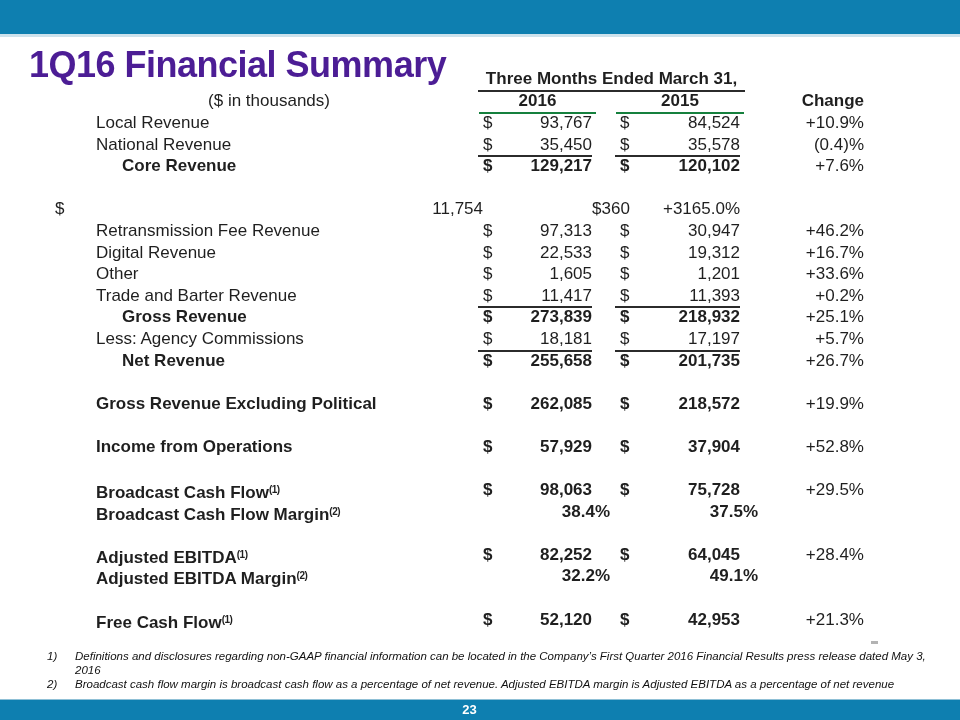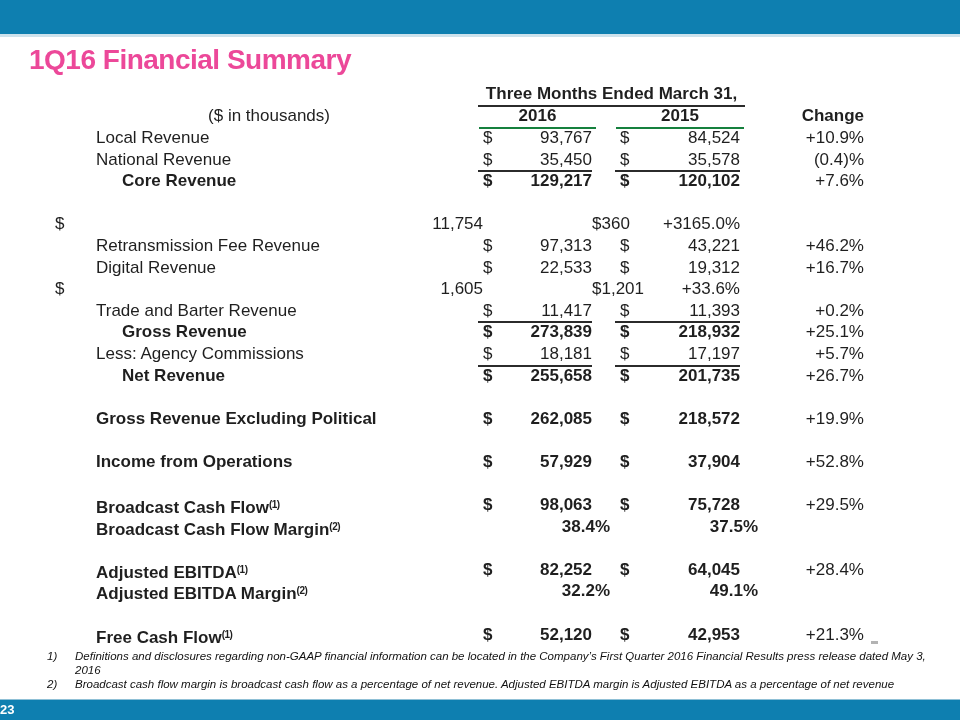--- a/index.html
+++ b/index.html
@@ -8,24 +8,24 @@
     position:relative; width:960px; height:720px; background:#ffffff;
     font-family:"Liberation Sans","DejaVu Sans",sans-serif; color:#1a1a1a;
     overflow:hidden; margin:0 auto;
   }
   .top-bar {
     position:absolute; left:0; top:0; width:960px; height:37px;
     background:var(--accent,#0E7FB0); border-bottom:3px solid #cde2ec;
   }
   .slide-title {
     position:absolute; left:29px; top:44px;
-    font-size:28px; font-weight:bold; color:#ec4899; letter-spacing:-0.5px;
+    font-size:36px; font-weight:bold; color:#4c1d95; letter-spacing:-0.5px;
   }
   .fin-table {
-    position:absolute; left:55px; top:83px; width:809px;
+    position:absolute; left:55px; top:68px; width:809px;
     font-size:17px; color:#1f1f1f; white-space:nowrap;
   }
   .trow {
     display:grid;
     grid-template-columns:428px 109px 28px 120px 124px;
     height:21.6px; line-height:21.6px;
   }
   .hrow { height:22px; line-height:22px; }
   .period-hdr {
     grid-column:2 / 5; text-align:center; font-weight:bold;
@@ -51,21 +51,21 @@
     font-size:11.5px; line-height:13.8px; font-style:italic; color:#111;
   }
   .fn { display:flex; }
   .fn-num { width:28px; flex:none; }
   .fn-text { flex:1; }
   .stray { position:absolute; left:871px; top:641px; width:7px; height:3px; background:#b3b3b3; }
   .bottom-bar {
     position:absolute; left:0; top:699px; width:960px; height:21px;
     background:var(--accent,#0E7FB0); border-top:1px solid #8fc0d6;
     color:#fff; font-size:13px; font-weight:bold;
-    text-align:left; padding-right:21px; line-height:19px;
+    text-align:center; padding-right:21px; line-height:19px;
   }
 </style>
 </head>
 <body>
 
 <div class="slide">
 
   <div class="top-bar"></div>
 
   <div class="slide-title">1Q16 Financial Summary</div>
@@ -137,38 +137,39 @@
         </div>
         <div class="trow">
           <div class="lbl"><span>Retransmission Fee Revenue</span></div>
           <div class="grp">
             <span class="cur">$</span>
             <span class="val">97,313</span>
           </div>
           <div></div>
           <div class="grp">
             <span class="cur">$</span>
-            <span class="val">43,221</span>
+            <span class="val">30,947</span>
           </div>
           <div class="chg">+46.2%</div>
         </div>
         <div class="trow">
           <div class="lbl"><span>Digital Revenue</span></div>
           <div class="grp">
             <span class="cur">$</span>
             <span class="val">22,533</span>
           </div>
           <div></div>
           <div class="grp">
             <span class="cur">$</span>
             <span class="val">19,312</span>
           </div>
           <div class="chg">+16.7%</div>
         </div>
         <div class="trow">
+          <div class="lbl"><span>Other</span></div>
           <div class="grp">
             <span class="cur">$</span>
             <span class="val">1,605</span>
           </div>
           <div></div>
           <div class="grp">
             <span class="cur">$</span>
             <span class="val">1,201</span>
           </div>
           <div class="chg">+33.6%</div>

